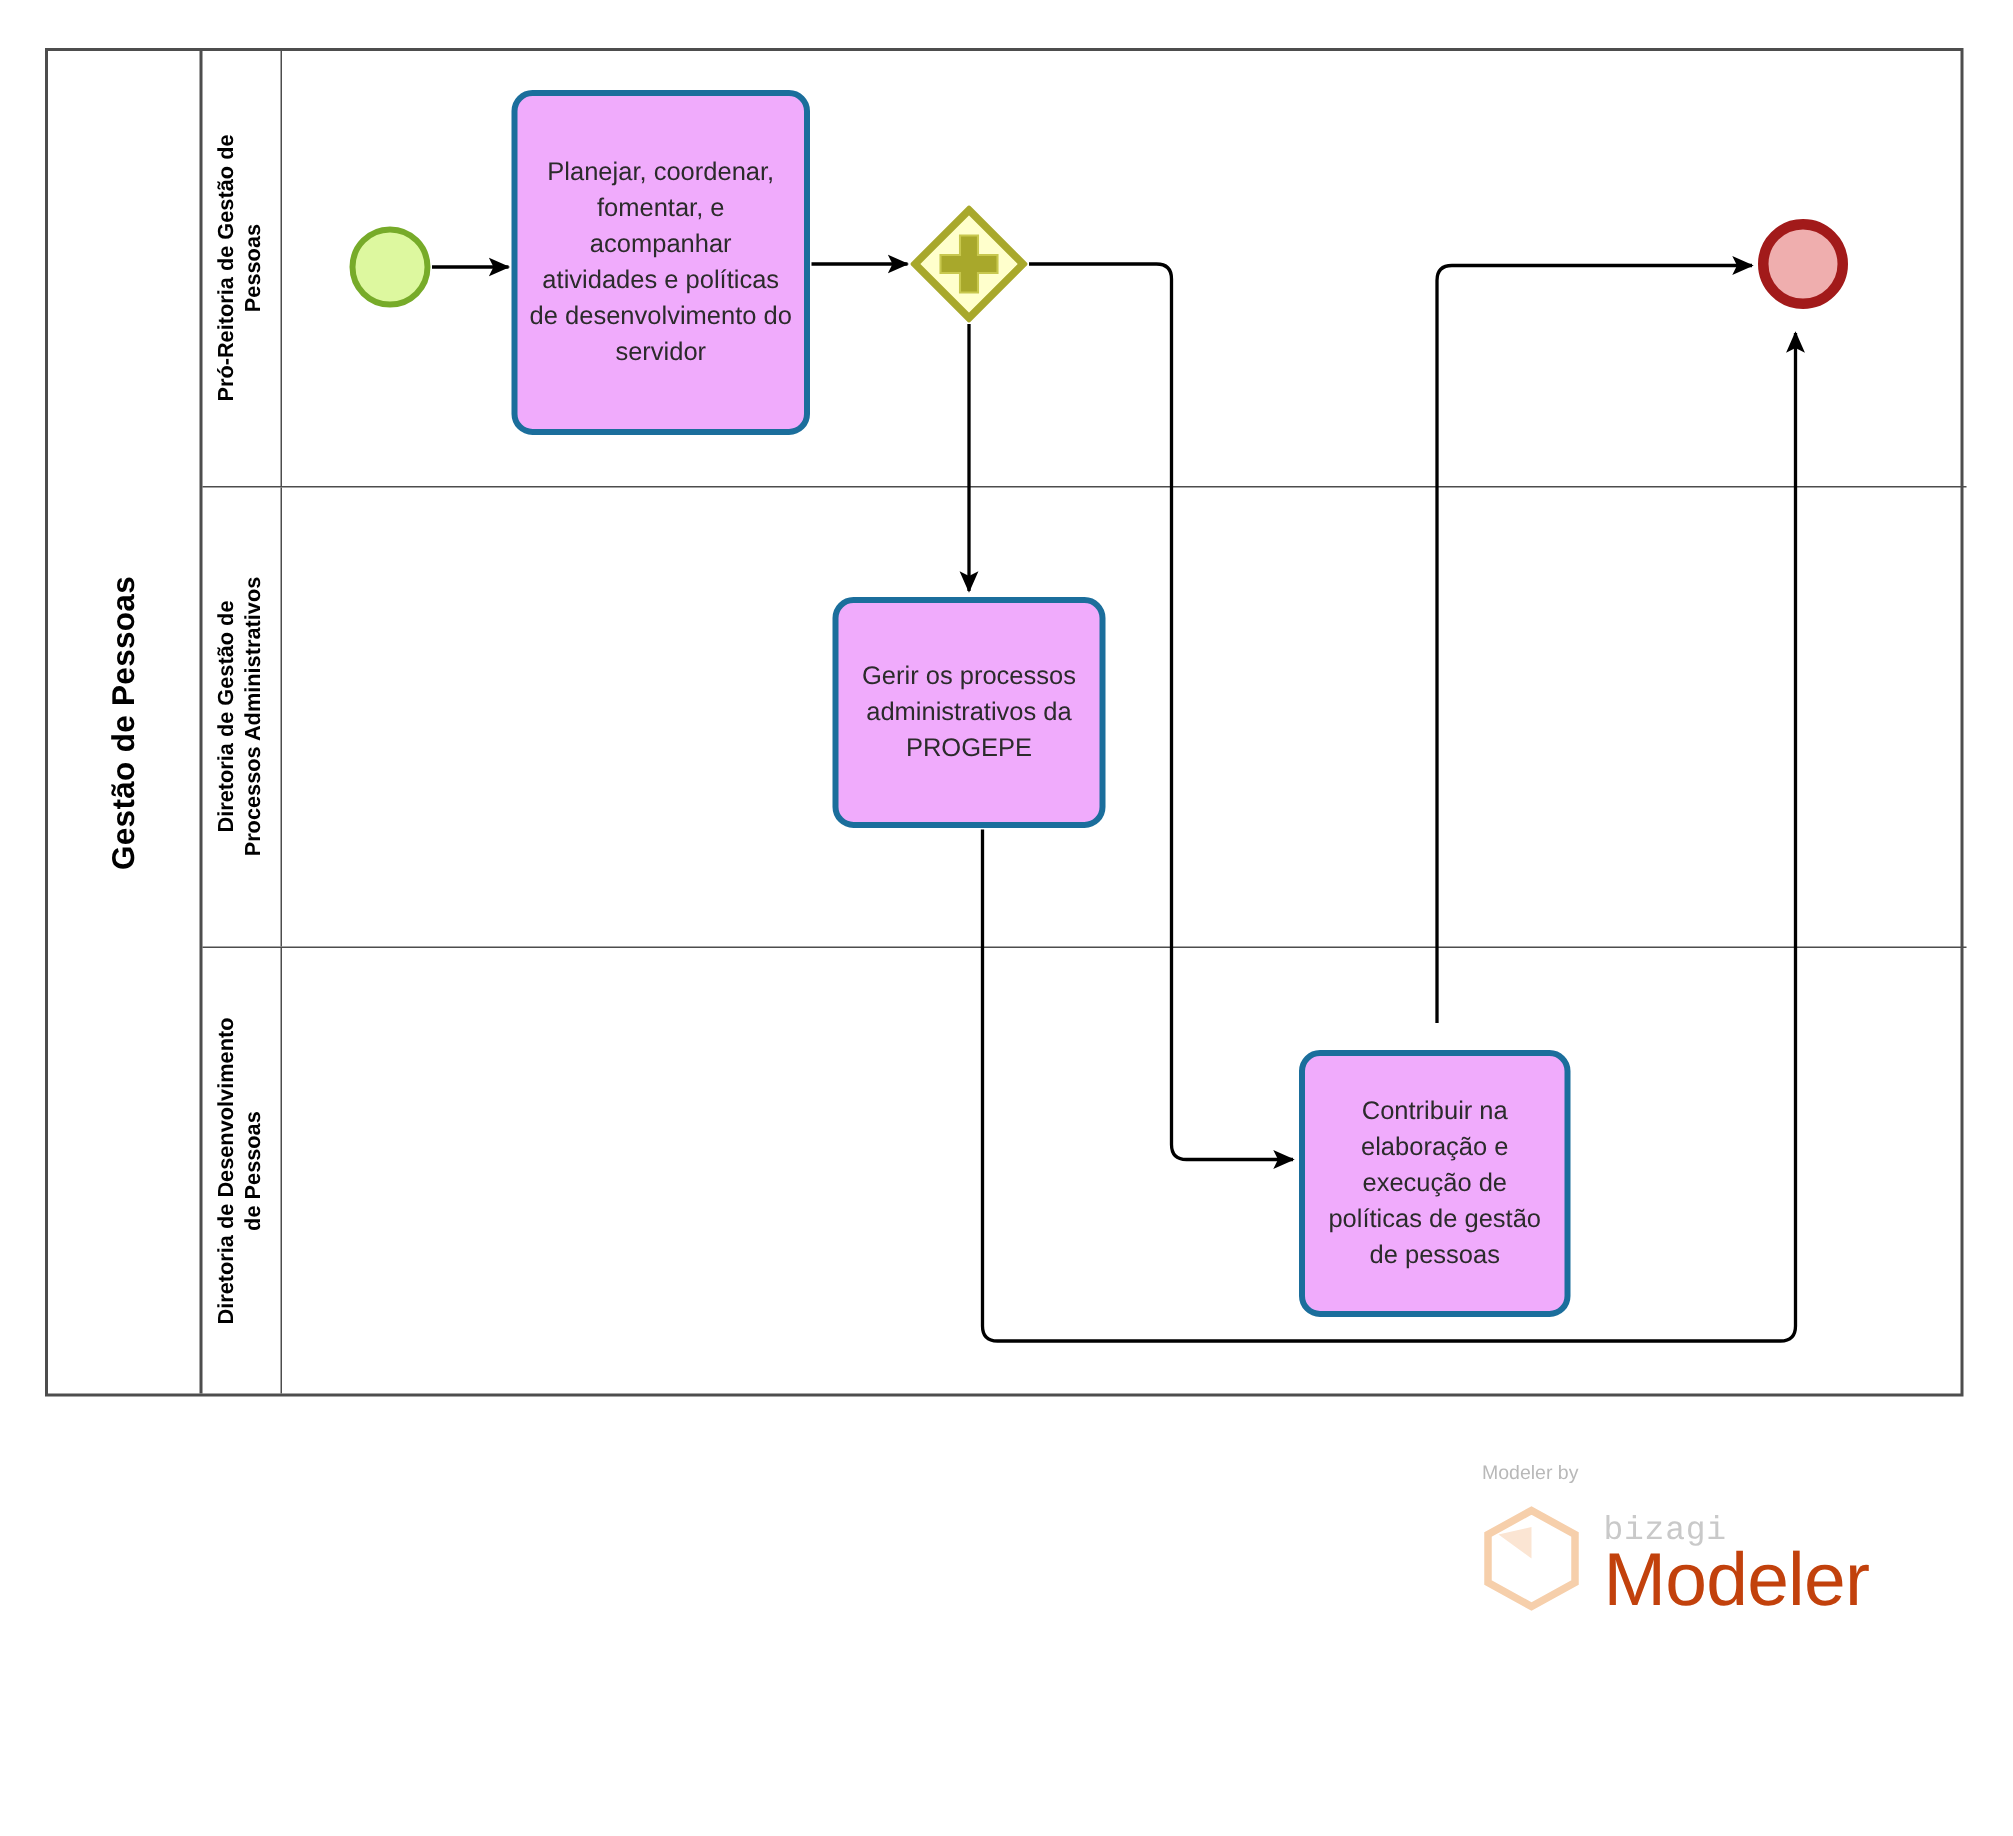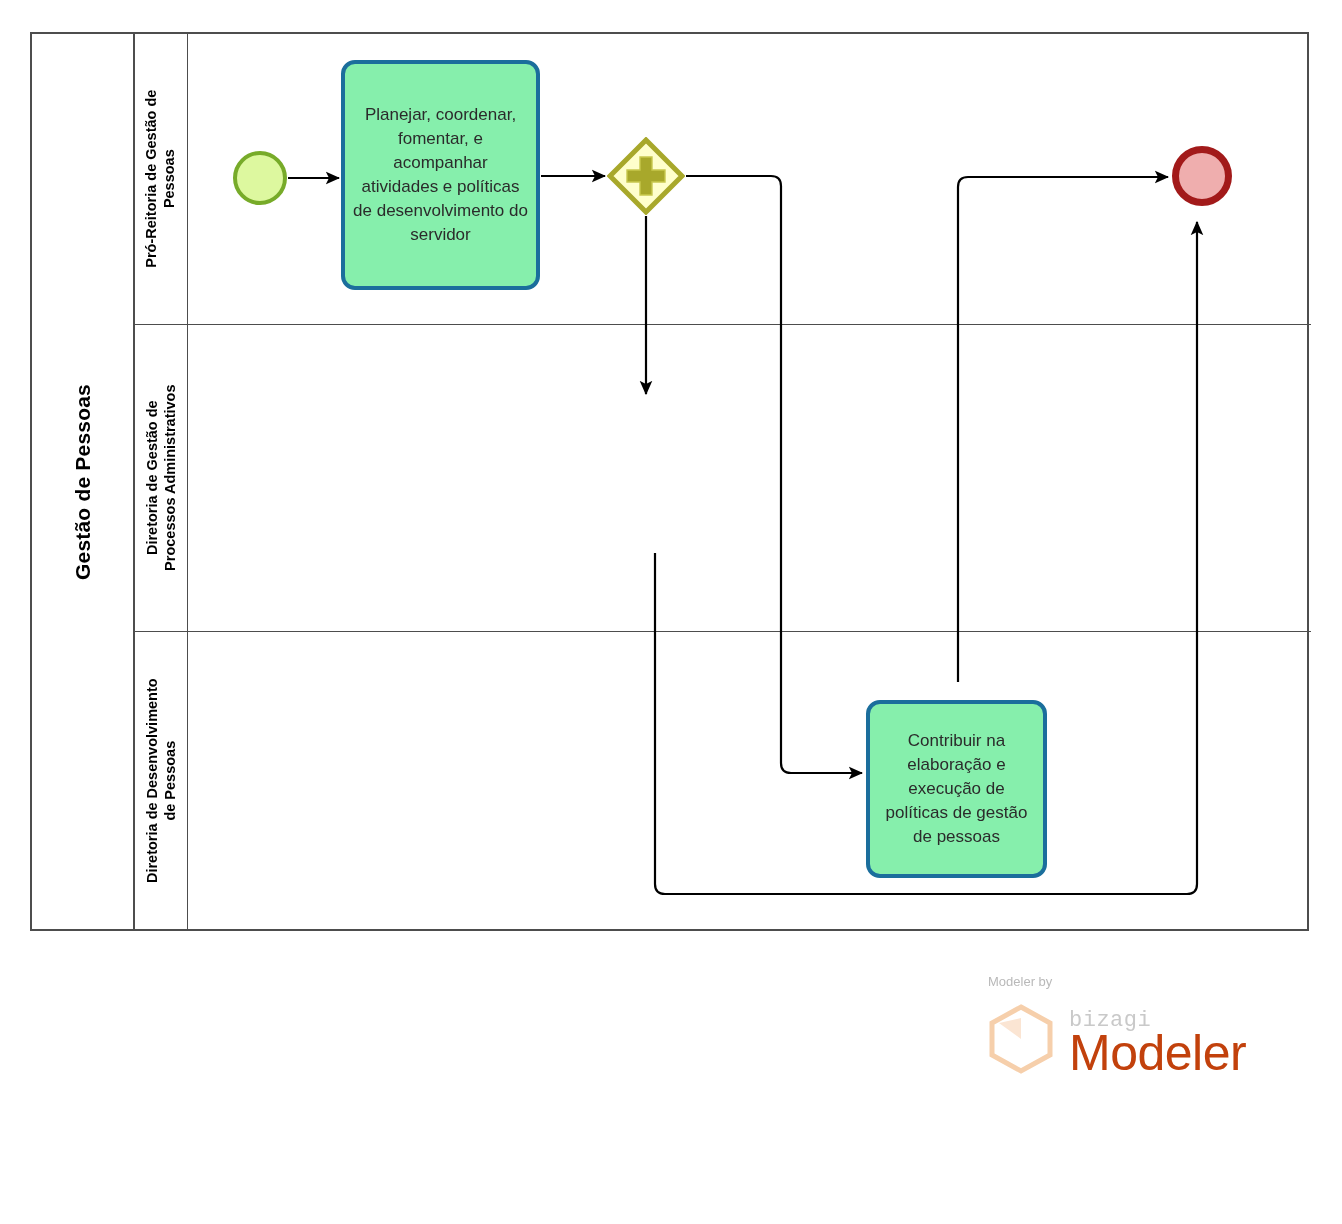--- a/index.html
+++ b/index.html
@@ -135,21 +135,21 @@
     width: 78px;
     height: 78px;
   }
 
   
   .task {
     position: absolute;
     box-sizing: border-box;
     border: 4px solid #1b6e9c;
     border-radius: 14px;
-    background: #86efac;
+    background: #f0abfc;
     display: flex;
     align-items: center;
     justify-content: center;
     padding: 4px 8px;
   }
   .task-label {
     font-size: 17px;
     line-height: 1.42;
     color: #2b2b2b;
     text-align: center;
@@ -262,20 +262,23 @@
     <div class="task-label">Planejar, coordenar, fomentar, e acompanhar atividades e políticas de desenvolvimento do servidor</div>
   </div>
 
   <div class="gateway">
     <svg viewBox="0 0 78 78" width="78" height="78" xmlns="http://www.w3.org/2000/svg">
       <polygon points="39,3 75,39 39,75 3,39" fill="#ffffcc" stroke="#a8a82b" stroke-width="5"></polygon>
       <path d="M 33 20 L 45 20 L 45 33 L 58 33 L 58 45 L 45 45 L 45 58 L 33 58 L 33 45 L 20 45 L 20 33 L 33 33 Z" fill="#a8a82b" stroke="#c8c84e" stroke-width="1.4"></path>
     </svg>
   </div>
 
+  <div class="task task-2">
+    <div class="task-label">Gerir os processos administrativos da PROGEPE</div>
+  </div>
 
   <div class="task task-3">
     <div class="task-label">Contribuir na elaboração e execução de políticas de gestão de pessoas</div>
   </div>
 
   <div class="event end-event"></div>
 
   <div class="watermark">
     <div class="wm-powered">Modeler by</div>
     <svg class="wm-hex" viewBox="0 0 68 70" xmlns="http://www.w3.org/2000/svg">

